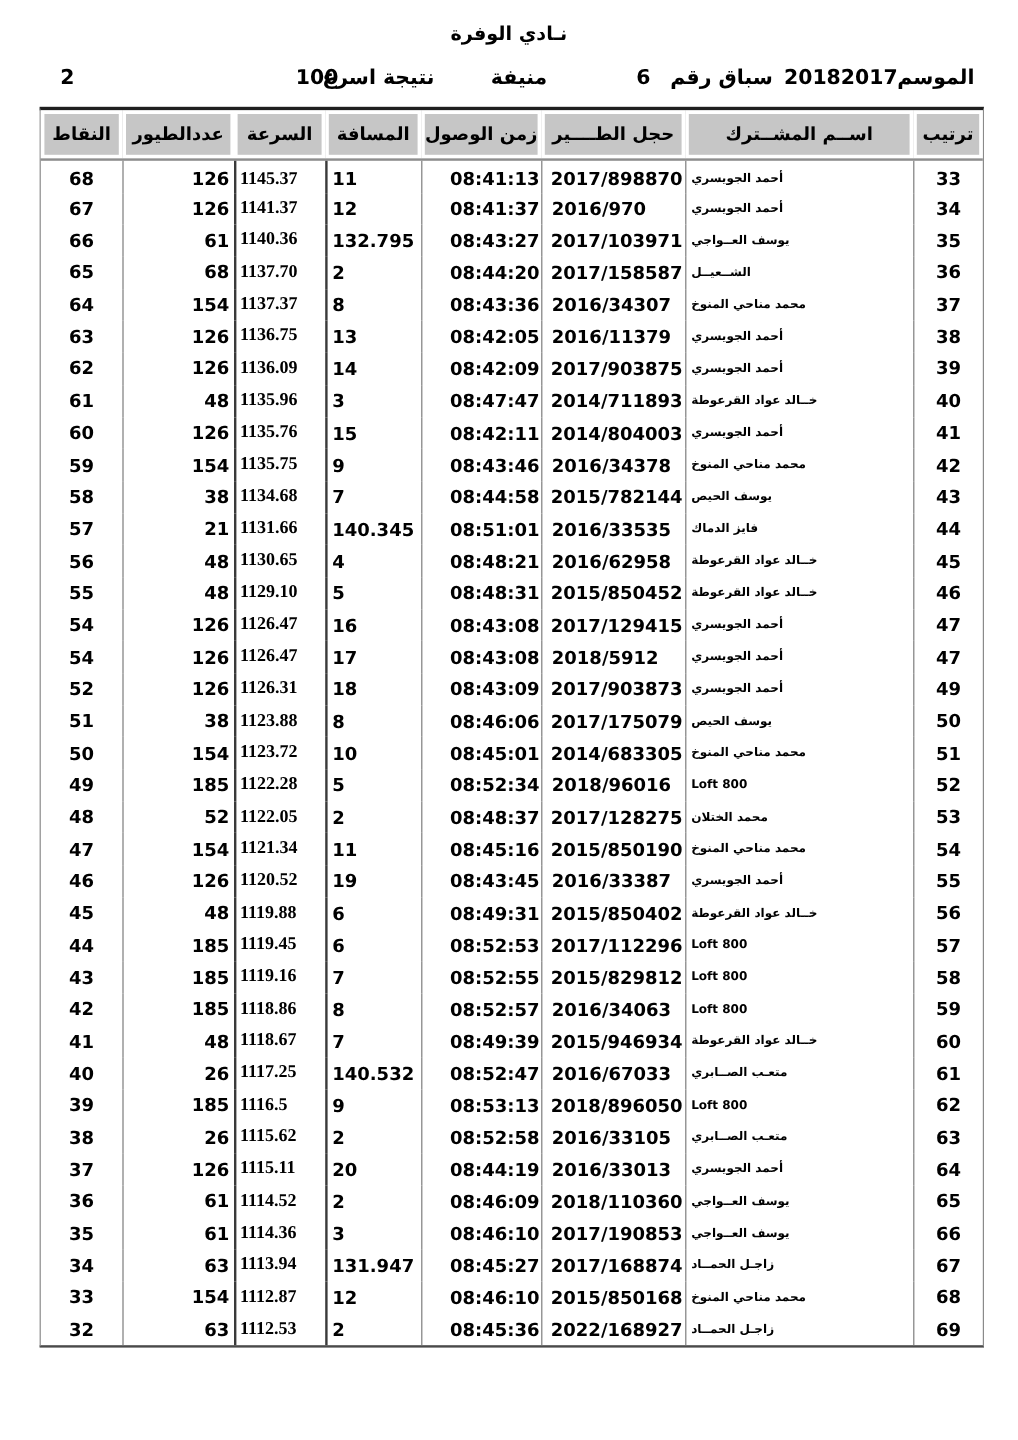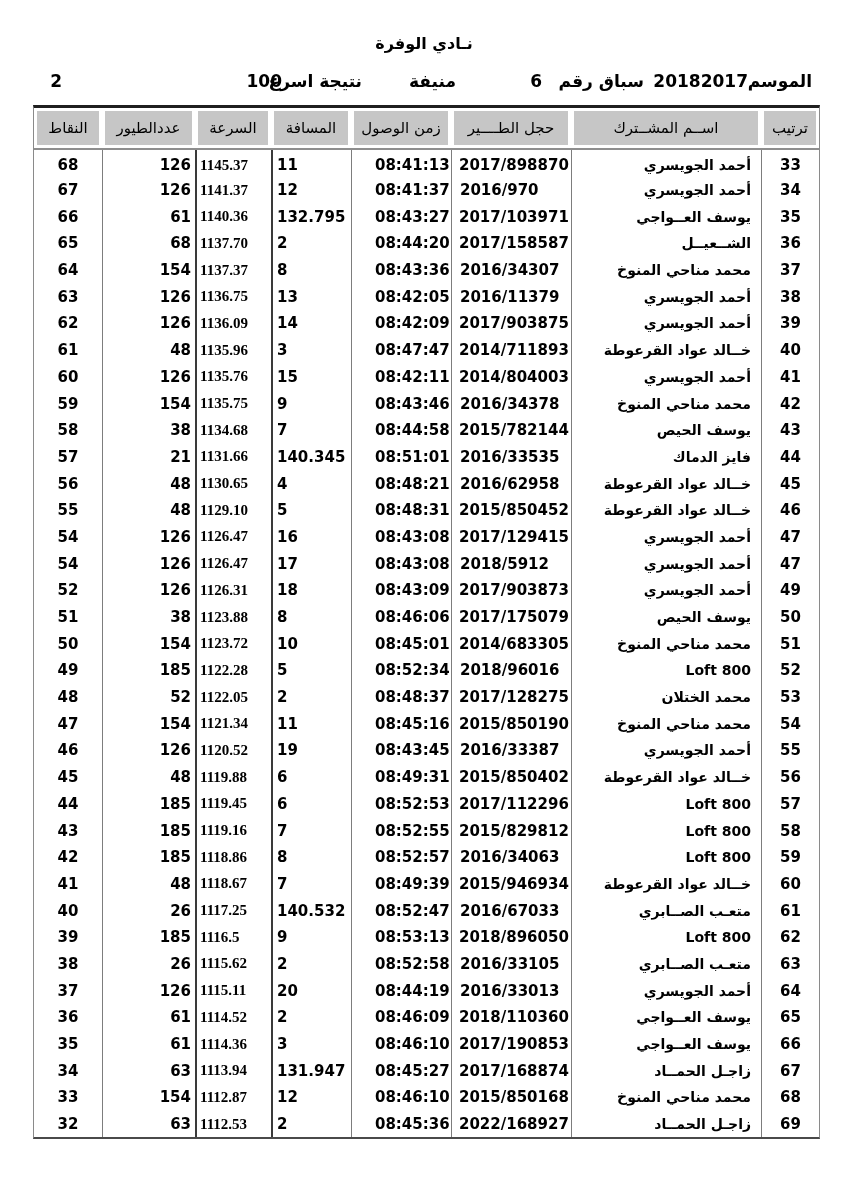--- a/index.html
+++ b/index.html
@@ -5,21 +5,21 @@
   * { margin: 0; padding: 0; box-sizing: border-box; }
   html, body {
     width: 848px;
     background: #ffffff;
     font-family: "DejaVu Sans", sans-serif;
     color: #000;
   }
   body { height: 1200px; overflow: hidden; direction: rtl; }
 
   .page-title {
-    margin-top: 34px;
+    margin-top: 18px;
     text-align: center;
     font-size: 16px;
     font-weight: bold;
   }
 
   .meta-bar {
     position: relative;
     height: 32px;
     margin-top: 14px;
     font-size: 17px;
@@ -49,21 +49,21 @@
     width: 100%;
     border-collapse: separate;
     border-spacing: 0;
     table-layout: fixed;
   }
   thead th {
     background: #c6c6c6;
     border: 3px solid #ffffff;
     height: 40px;
     font-size: 15px;
-    font-weight: normal;
+    font-weight: bold;
     text-align: center;
     vertical-align: middle;
     white-space: nowrap;
     overflow: hidden;
   }
   .hsep td {
     height: 2px;
     background: #8e8e8e;
     padding: 0;
     border: none;
@@ -80,21 +80,21 @@
     overflow: hidden;
     padding: 0 4px;
   }
   tbody tr:first-child td { padding-top: 4px; }
   tbody td.c-points { border-left: none; text-align: center; }
   tbody td.c-birds  { text-align: right; }
   tbody td.c-speed  { border-left: 2px solid #3a3a3a; text-align: left; direction: ltr; padding-left: 3px; font-family: Liberation Serif, serif; }
   tbody td.c-dist   { border-left: 2px solid #3a3a3a; direction: ltr; }
   tbody td.c-time   { text-align: left; direction: ltr; padding-left: 24px; }
   tbody td.c-ring   { text-align: left; direction: ltr; padding-left: 8px; }
-  tbody td.c-name   { font-size: 14px; text-align: right; padding-right: 10px; }
+  tbody td.c-name   { font-size: 10px; text-align: left; padding-right: 10px; }
   tbody td.c-rank   { text-align: center; }
 </style>
 </head>
 <body>
 
 <div class="page-title">نـادي الوفرة</div>
 
 <div class="meta-bar">
   <span class="meta-item mi-season-label">الموسم</span>
   <span class="meta-item mi-season-value">20182017</span>

